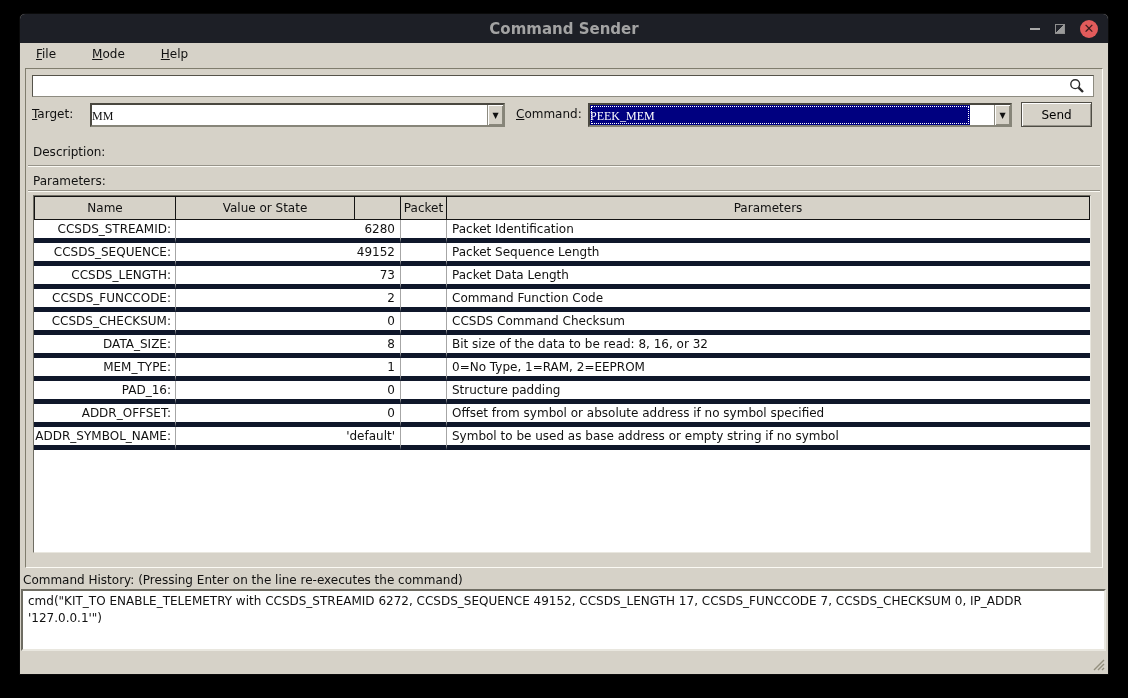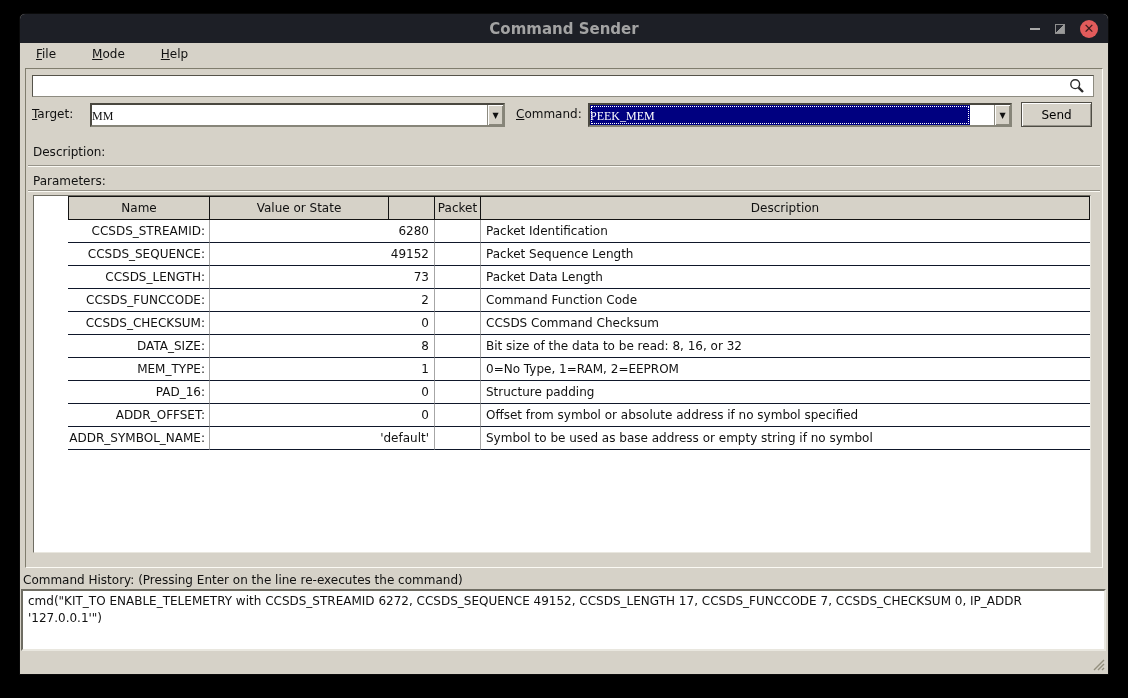--- a/index.html
+++ b/index.html
@@ -94,29 +94,29 @@
     position:absolute; left:2px; width:1072px; height:2px;
     border-top:1px solid #97948a; border-bottom:1px solid #fbfaf4;
   }
   
   .param-table {
     position:absolute; left:7px; top:126px; width:1058px; height:358px;
     background:#fff;
     border:1px solid; border-color:#6f6d63 #e9e7df #e9e7df #6f6d63;
     overflow:hidden;
   }
-  .tbl-row { display:grid; grid-template-columns:142px 179px 46px 46px 1fr;margin-left:34px; }
+  .tbl-row { display:grid; grid-template-columns:142px 179px 46px 46px 1fr; }
   .tbl-header .cell {
     background:#d6d2c8; border:1px solid #141414; border-left:none;
     height:24px; display:flex; align-items:center; justify-content:center;
     text-align:center;
   }
   .tbl-header .cell:first-child { border-left:1px solid #141414; }
   .tbl-body .cell {
-    height:23px; border-right:1px solid #a6a6a6; border-bottom:1px solid #0f172a;
+    height:23px; border-right:1px solid #a6a6a6; border-bottom:5px solid #0f172a;
     display:flex; align-items:center; white-space:nowrap; overflow:hidden;
   }
   .cell.c-name { justify-content:flex-end; padding-right:4px; }
   .cell.c-value { grid-column:2 / span 2; justify-content:flex-end; padding-right:5px; }
   .cell.c-units { }
   .cell.c-desc { justify-content:flex-start; padding-left:5px; border-right:none; }
   
   .history-label { position:absolute; left:3px; top:559px; }
   .history-box {
     position:absolute; left:1px; top:575px; width:1085px; height:62px;
@@ -178,21 +178,21 @@
 
     <span class="section-label" style="top:105px;">Parameters:</span>
     <div class="separator" style="top:121px;"></div>
 
     <div class="param-table">
       <div class="tbl-row tbl-header">
         <div class="cell">Name</div>
         <div class="cell">Value or State</div>
         <div class="cell"></div>
         <div class="cell">Packet</div>
-        <div class="cell">Description</div>
+        <div class="cell">Parameters</div>
       </div>
       <div class="tbl-body">
   <div class="tbl-row">
     <div class="cell c-name">CCSDS_STREAMID:</div>
     <div class="cell c-value">6280</div>
     <div class="cell c-units"></div>
     <div class="cell c-desc">Packet Identification</div>
   </div>
 
   <div class="tbl-row">

